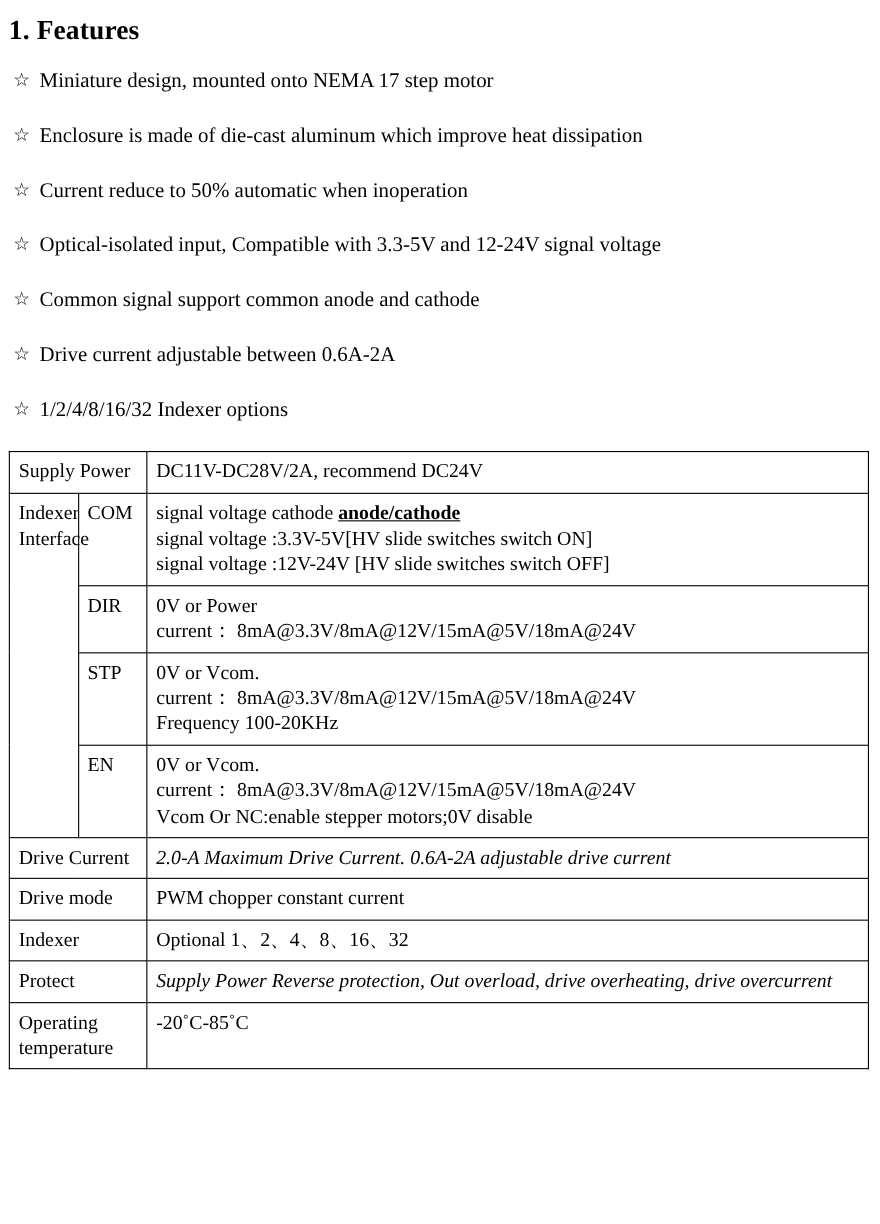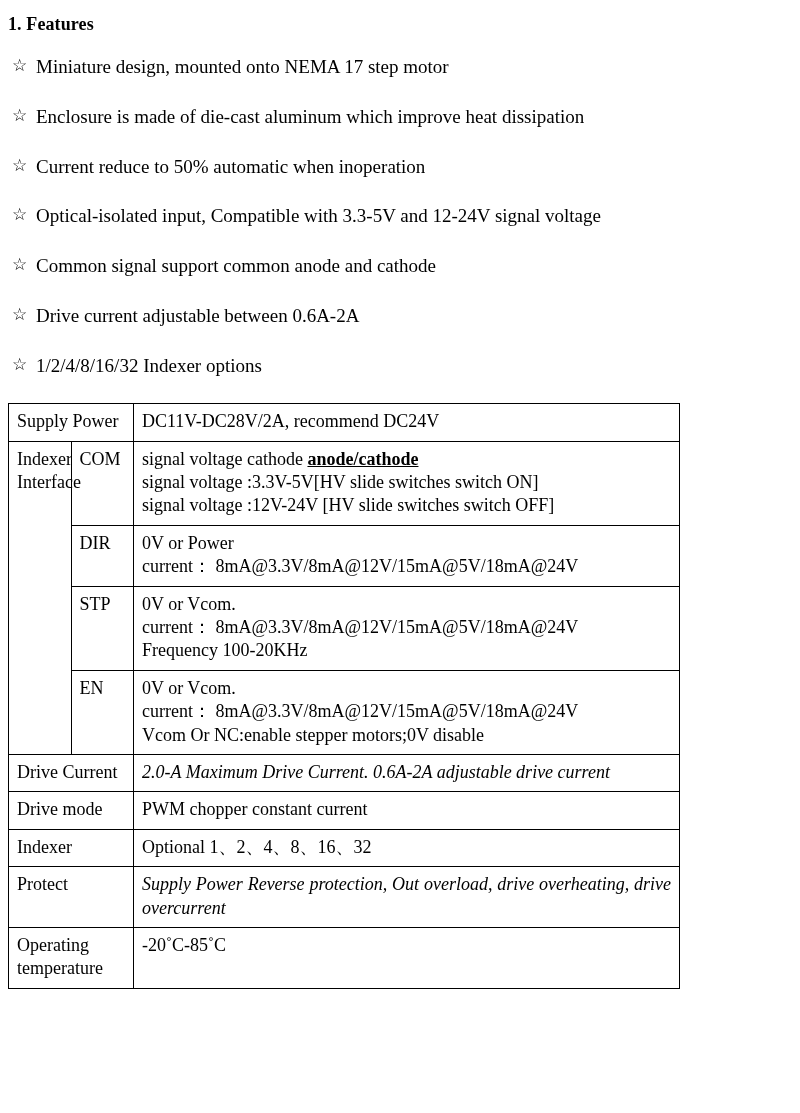--- a/index.html
+++ b/index.html
@@ -13,21 +13,21 @@
     font-family: "Liberation Serif", "DejaVu Serif", serif;
     color: #000000;
   }
   .page {
     width: 800px;
     box-sizing: border-box;
     padding: 6px 10px 10px 8px;
   }
   h2.section-title {
     font-family: "Liberation Serif", "DejaVu Serif", serif;
-    font-size: 18px;
+    font-size: 25px;
     font-weight: bold;
     margin: 8px 0 6px 0;
     letter-spacing: 0.1px;
   }
   .features {
     margin: 0;
     padding: 0;
     list-style: none;
   }
   .feature-item {
@@ -51,21 +51,21 @@
   }
   .feature-text {
     flex: 1 1 auto;
   }
   h2.params-title {
     margin-top: 34px;
     margin-bottom: 14px;
   }
   table.params {
     border-collapse: collapse;
-    width: 672px;
+    width: 782px;
     table-layout: fixed;
     font-size: 18px;
   }
   table.params td {
     border: 1px solid #000000;
     padding: 6px 8px 7px 8px;
     vertical-align: top;
     line-height: 1.3;
   }
   td.col-label {

